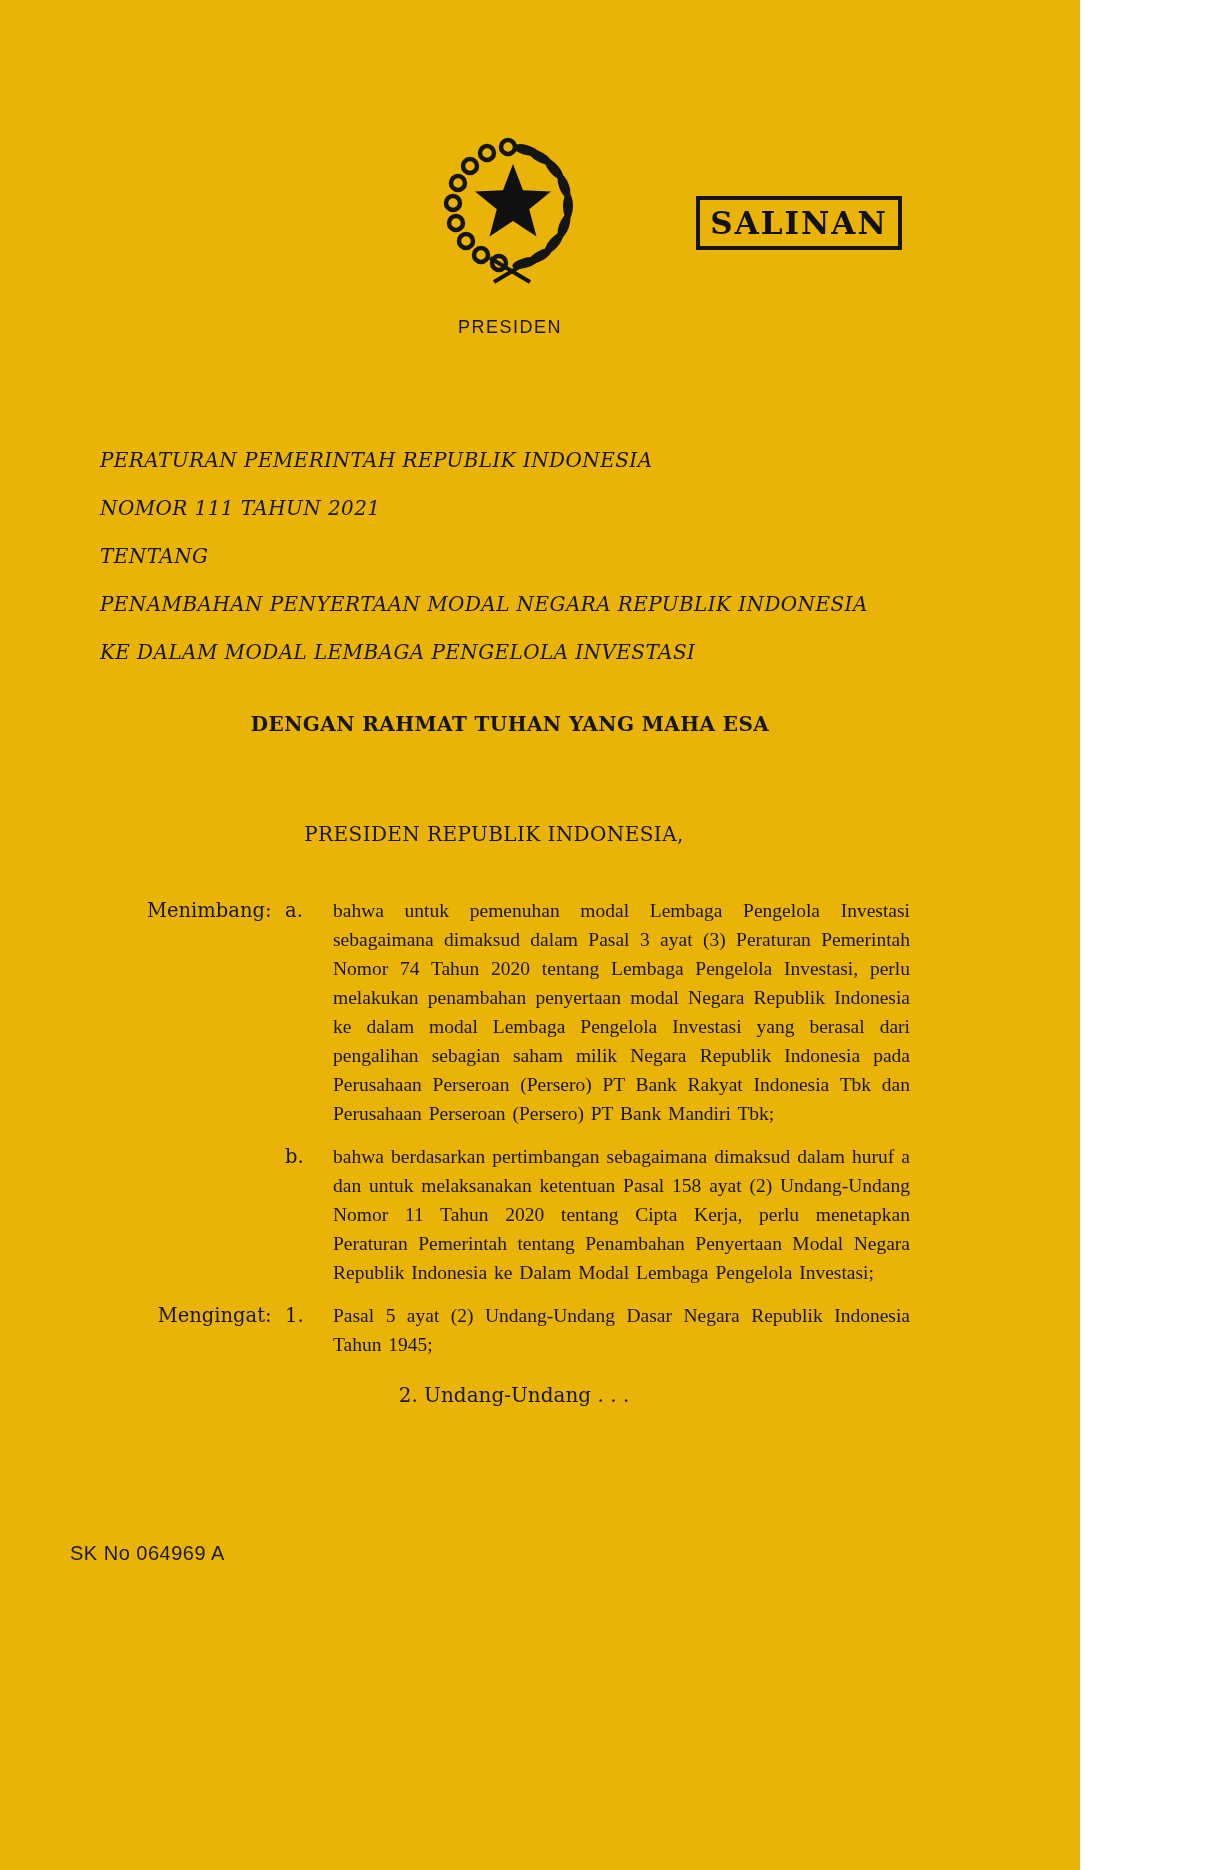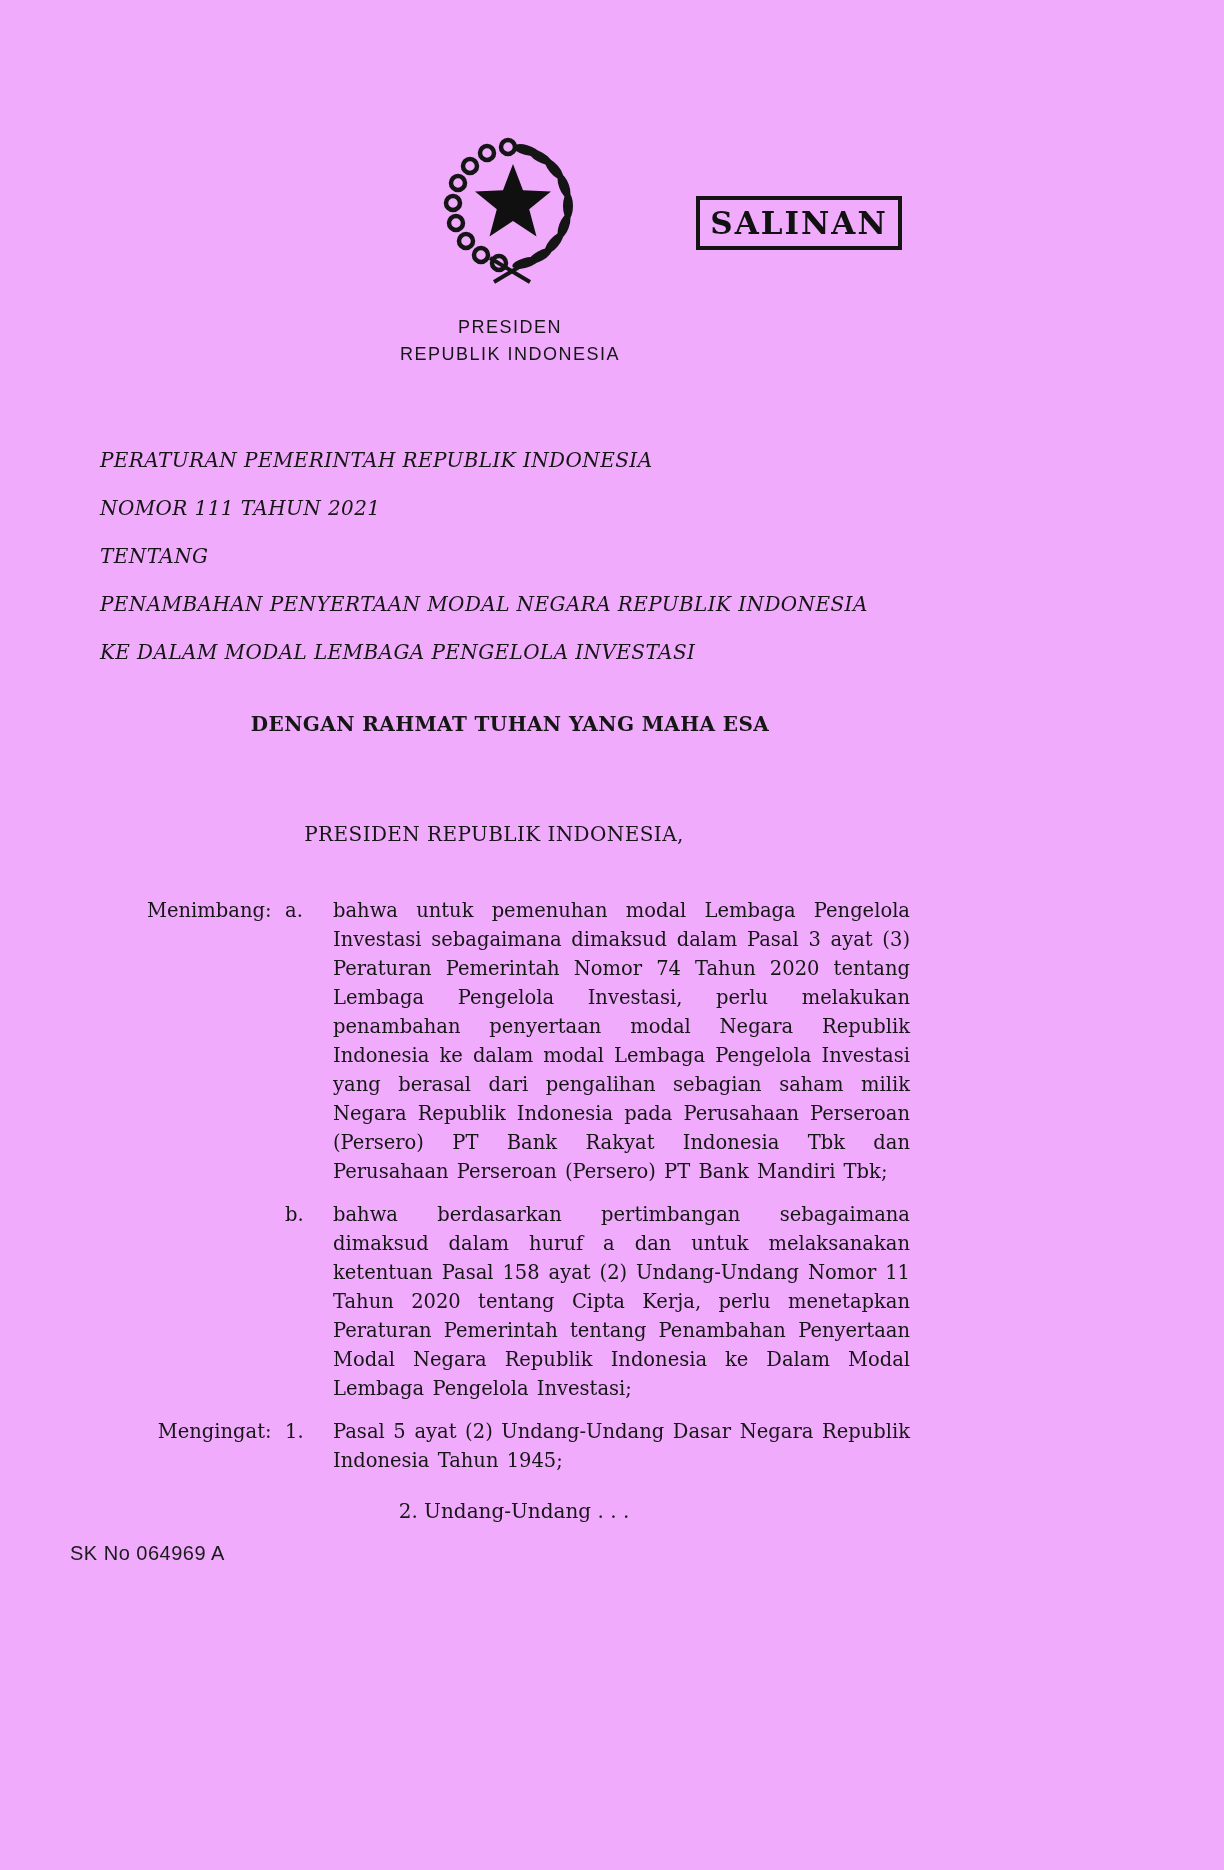--- a/index.html
+++ b/index.html
@@ -1,21 +1,21 @@
 <!DOCTYPE html>
 <html><head>
 <meta charset="utf-8">
 <style>
   * { margin: 0; padding: 0; box-sizing: border-box; }
   html, body { background: #ffffff; }
   .doc {
     position: relative;
-    width: 1224px;
+    width: 1080px;
     height: 1870px;
-    background: #f0abfc;
+    background: #eab308;
     font-family: "DejaVu Serif", "Liberation Serif", serif;
     color: #1b1b1b;
     overflow: hidden;
   }
 
   
   .salinan {
     position: absolute;
     top: 196px;
     left: 696px;
@@ -106,20 +106,21 @@
     grid-template-columns: 145px 20px 48px 1fr;
     margin-bottom: 14px;
   }
   .prov-row.gap-lg { margin-top: 8px; }
   .col-label { text-align: right; }
   .col-sep { text-align: left; }
   .col-marker { text-align: left; }
   .col-text {
     text-align: justify;
     word-spacing: 2px;
+    font-family: Liberation Serif, serif;
   }
   .catchword {
     margin-top: 22px;
     text-align: center;
     font-size: 20px;
     padding-right: 2px;
   }
 
   
   .footer {
@@ -172,21 +173,20 @@
       </g>
     </svg>
   </div>
 
   <div class="salinan">
     <span>SALINAN</span>
   </div>
 
   <div class="letterhead">
     <div>PRESIDEN</div>
-    <div>REPUBLIK INDONESIA</div>
   </div>
 
   <div class="titleblock">
     <p>PERATURAN PEMERINTAH REPUBLIK INDONESIA</p>
     <p>NOMOR 111 TAHUN 2021</p>
     <p>TENTANG</p>
     <p>PENAMBAHAN PENYERTAAN MODAL NEGARA REPUBLIK INDONESIA</p>
     <p>KE DALAM MODAL LEMBAGA PENGELOLA INVESTASI</p>
   </div>
 

